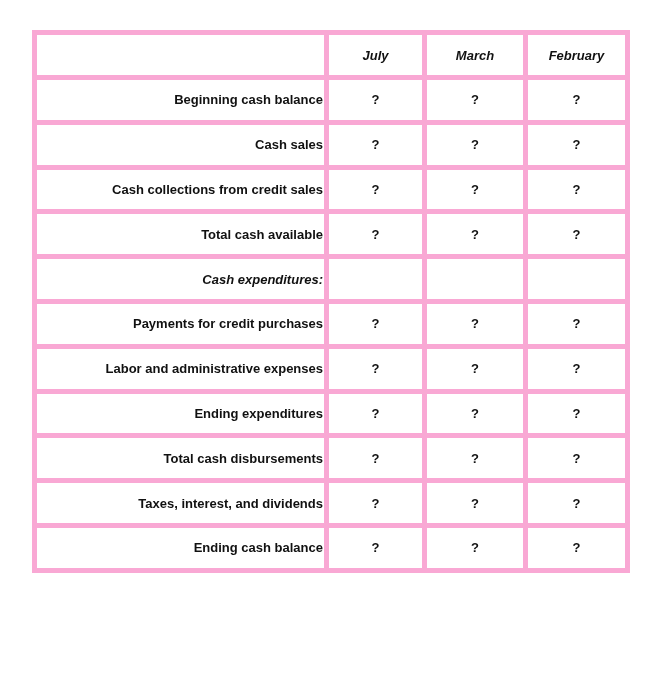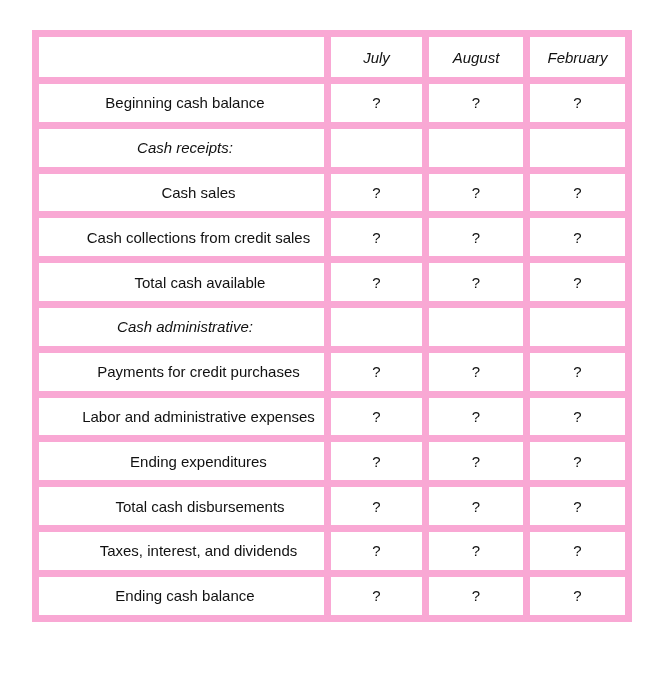--- a/index.html
+++ b/index.html
@@ -20,39 +20,39 @@
     position: absolute;
     left: 32px;
     top: 30px;
     border-collapse: collapse;
     table-layout: fixed;
     border: 2px solid #262626;
     background: #ffffff;
   }
   table.budget th,
   table.budget td {
-    border: 7px solid #f9a8d4;
-    font-size: 15px;
-    font-weight: normal;
+    border: 5px solid #f9a8d4;
+    font-size: 13px;
+    font-weight: bold;
     color: #111111;
     vertical-align: middle;
     overflow: hidden;
     white-space: nowrap;
   }
   table.budget thead th {
     height: 40px;
     font-style: italic;
     text-align: center;
     padding: 0;
   }
   table.budget tbody tr {
     height: 44.8px;
   }
   td.label {
-    text-align: center;
+    text-align: right;
   }
   td.value {
     text-align: center;
     padding: 0;
   }
   .indent-0 { padding-left: 8px; }
   .indent-1 { padding-left: 35px; }
   .indent-2 { padding-left: 38px; }
   .bold    { font-weight: bold; }
   .italic  { font-style: italic; }
@@ -66,57 +66,51 @@
     <colgroup>
       <col style="width:292px">
       <col style="width:98px">
       <col style="width:101px">
       <col style="width:102px">
     </colgroup>
     <thead>
       <tr>
         <th></th>
         <th>July</th>
-        <th>August</th>
+        <th>March</th>
         <th>February</th>
       </tr>
     </thead>
     <tbody>
         <tr>
           <td class="label indent-0 bold">Beginning cash balance</td>
           <td class="value">?</td>
           <td class="value">?</td>
           <td class="value">?</td>
-        </tr>
-        <tr>
-          <td class="label indent-0 italic">Cash receipts:</td>
-          <td class="value"></td>
-          <td class="value"></td>
-          <td class="value"></td>
         </tr>
         <tr>
           <td class="label indent-1 regular">Cash sales</td>
           <td class="value">?</td>
           <td class="value">?</td>
           <td class="value">?</td>
         </tr>
         <tr>
           <td class="label indent-1 regular">Cash collections from credit sales</td>
           <td class="value">?</td>
           <td class="value">?</td>
           <td class="value">?</td>
         </tr>
         <tr>
           <td class="label indent-2 regular">Total cash available</td>
           <td class="value">?</td>
           <td class="value">?</td>
           <td class="value">?</td>
         </tr>
         <tr>
-          <td class="label indent-0 italic">Cash administrative:</td>
+          <td class="label indent-0 italic">Cash expenditures:</td>
           <td class="value"></td>
           <td class="value"></td>
           <td class="value"></td>
         </tr>
         <tr>
           <td class="label indent-1 regular">Payments for credit purchases</td>
           <td class="value">?</td>
           <td class="value">?</td>
           <td class="value">?</td>
         </tr>

